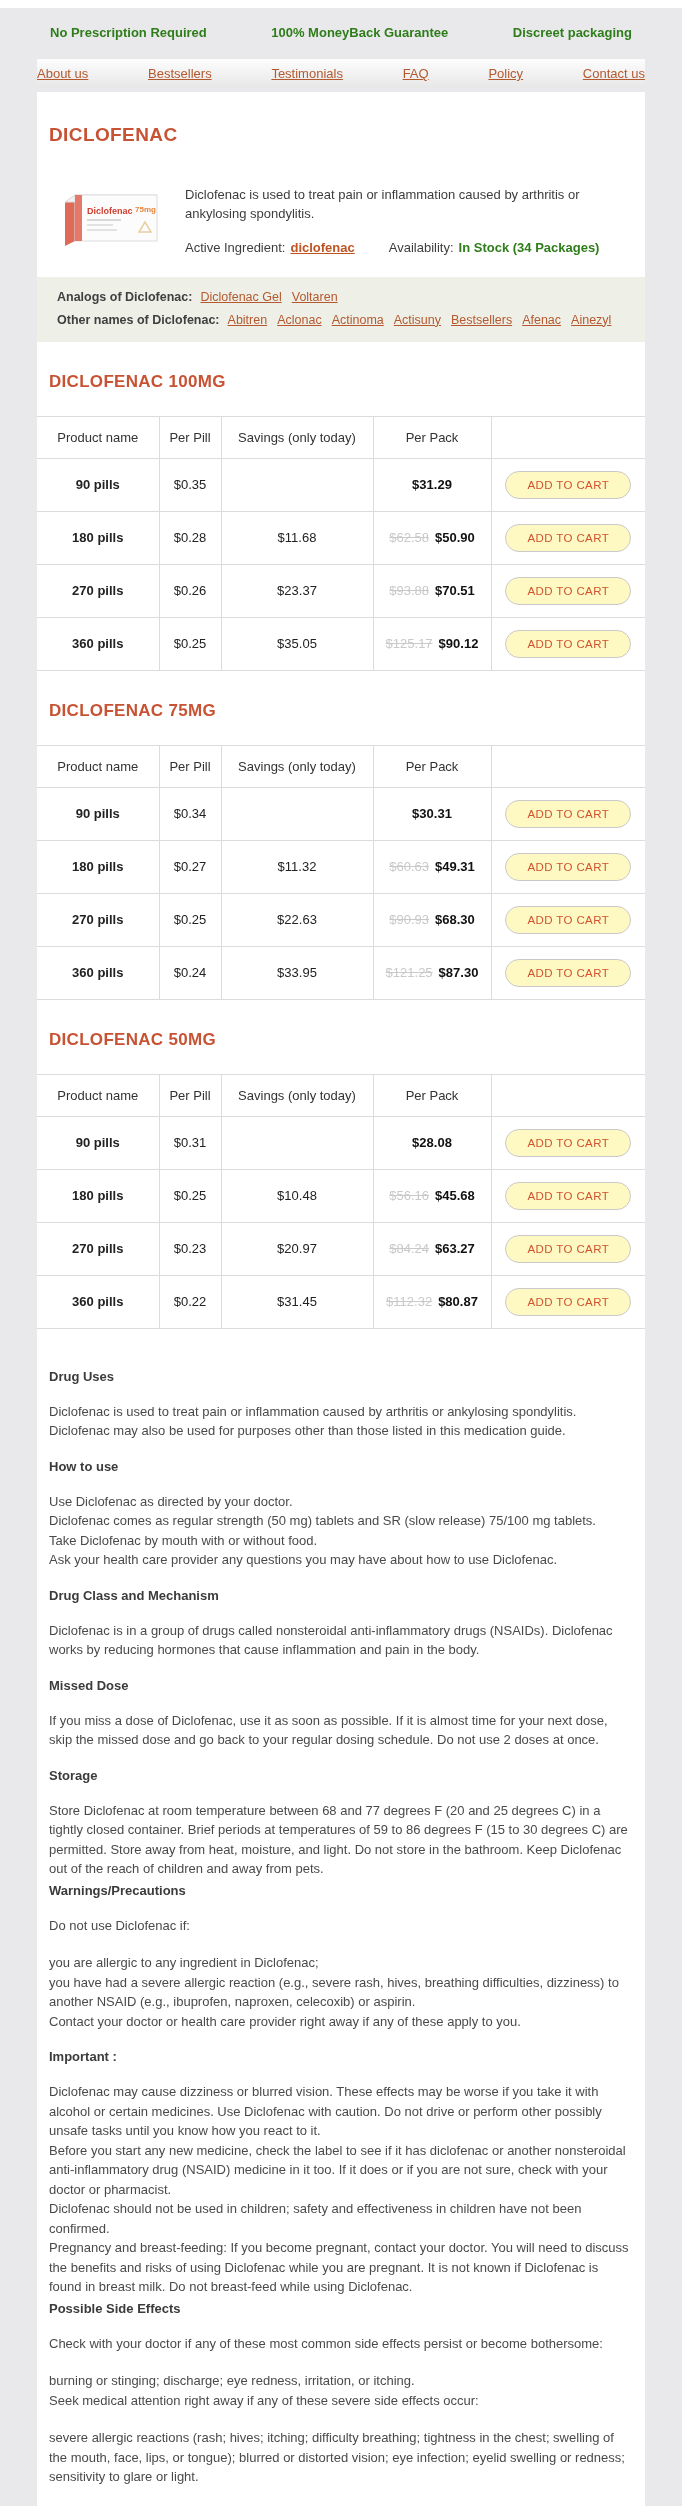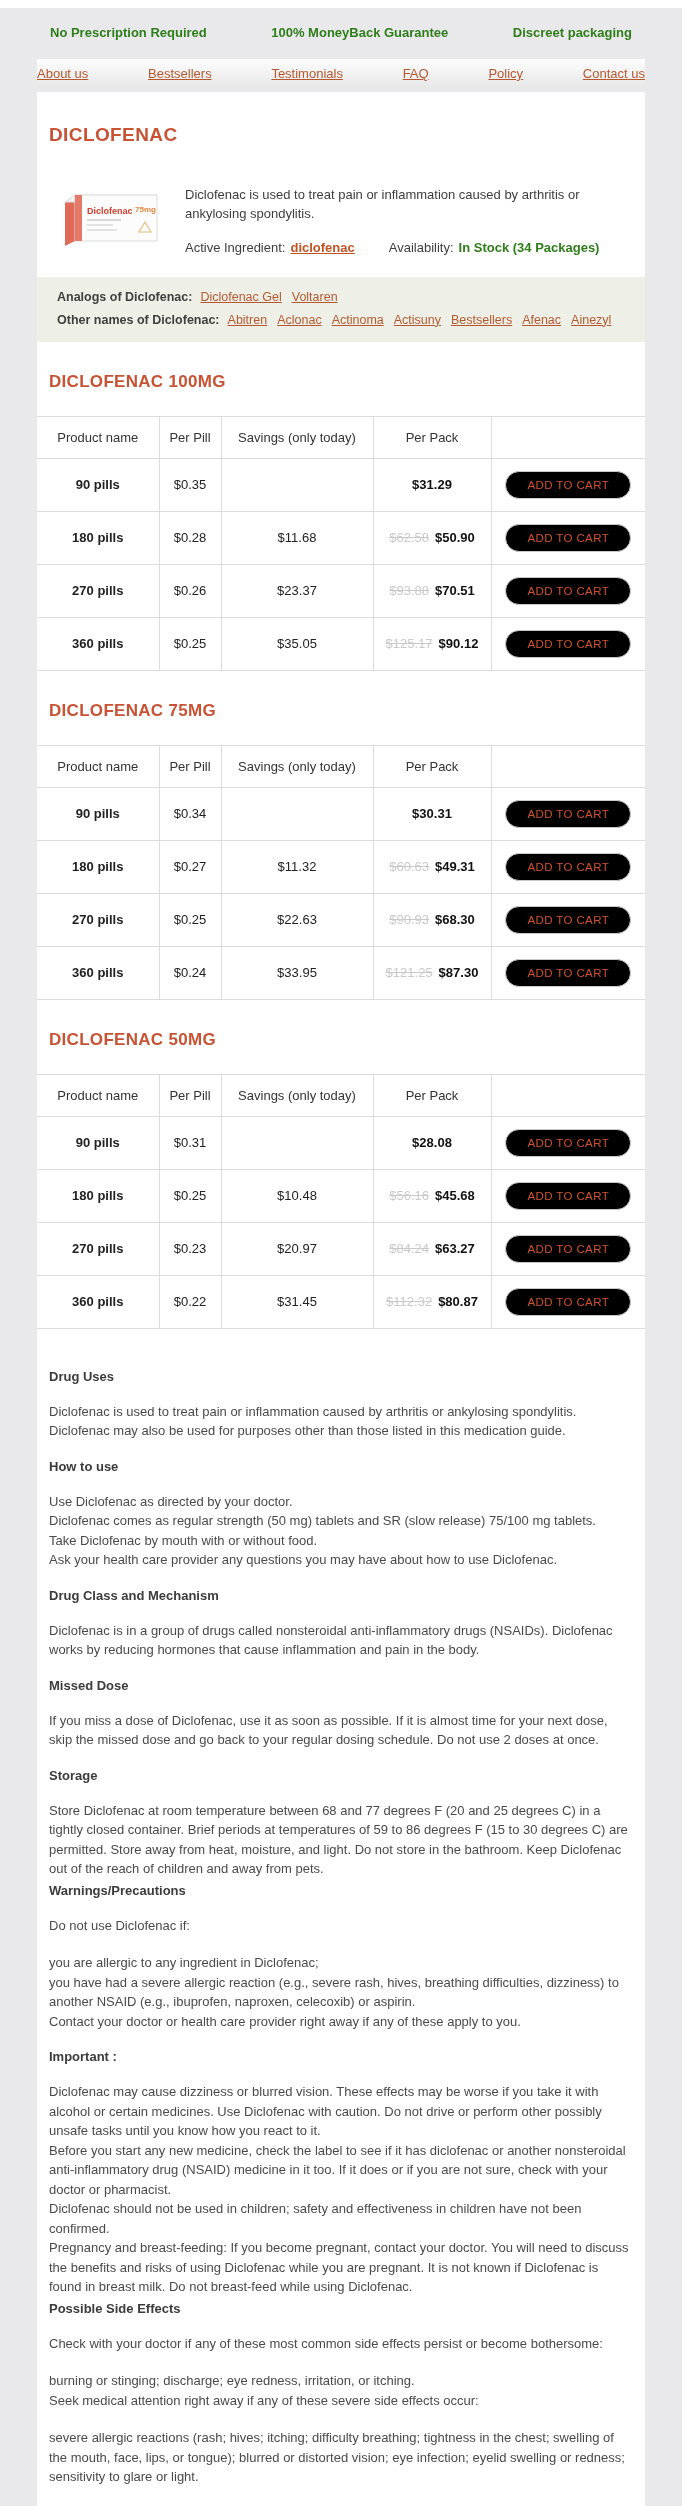--- a/index.html
+++ b/index.html
@@ -39,21 +39,21 @@
   .table-title { color: #c75334; font-size: 17px; font-weight: bold; letter-spacing: .3px; margin: 30px 0 24px 0; }
   table.prices { width: 100%; border-collapse: collapse; border-top: 1px solid #dcdcdc; border-bottom: 1px solid #dcdcdc; table-layout: fixed; }
   table.prices th { font-weight: normal; font-size: 13px; color: #333; padding: 13px 6px; text-align: center; }
   table.prices th, table.prices td { border-bottom: 1px solid #dcdcdc; border-right: 1px solid #dcdcdc; }
   table.prices th:last-child, table.prices td:last-child { border-right: none; }
   table.prices td { font-size: 13px; color: #222; padding: 12px 6px; text-align: center; height: 49px; }
   td.cell-name { text-align: left; padding-left: 14px; font-weight: bold; color: #111; }
   .old-price { color: #c9c9c9; text-decoration: line-through; margin-right: 6px; }
   .price { font-weight: bold; color: #111; }
   .col-name { width: 122px; } .col-pill { width: 62px; } .col-sav { width: 152px; margin-top: 24px; } .col-pack { width: 118px; }
-  .add-btn { background: #000000; border: 1px solid #c9c9c9; border-radius: 15px; color: #d2522e;
+  .add-btn { background: #fef9c3; border: 1px solid #c9c9c9; border-radius: 15px; color: #d2522e;
              font-size: 11.5px; letter-spacing: .4px; padding: 7px 0; width: 126px; cursor: pointer;
              font-family: "Liberation Sans", "DejaVu Sans", sans-serif; }
 
   
   .sections { padding-top: 34px; }
   .sec-h { font-size: 13px; font-weight: bold; color: #3b3b3b; margin: 6px 0 18px 0; }
   .sec-h.tight { margin-top: -14px; }
   .sec-p { font-size: 13px; line-height: 1.5; color: #4a4a4a; margin: 0 0 18px 0; white-space: pre-line; }
 
   

